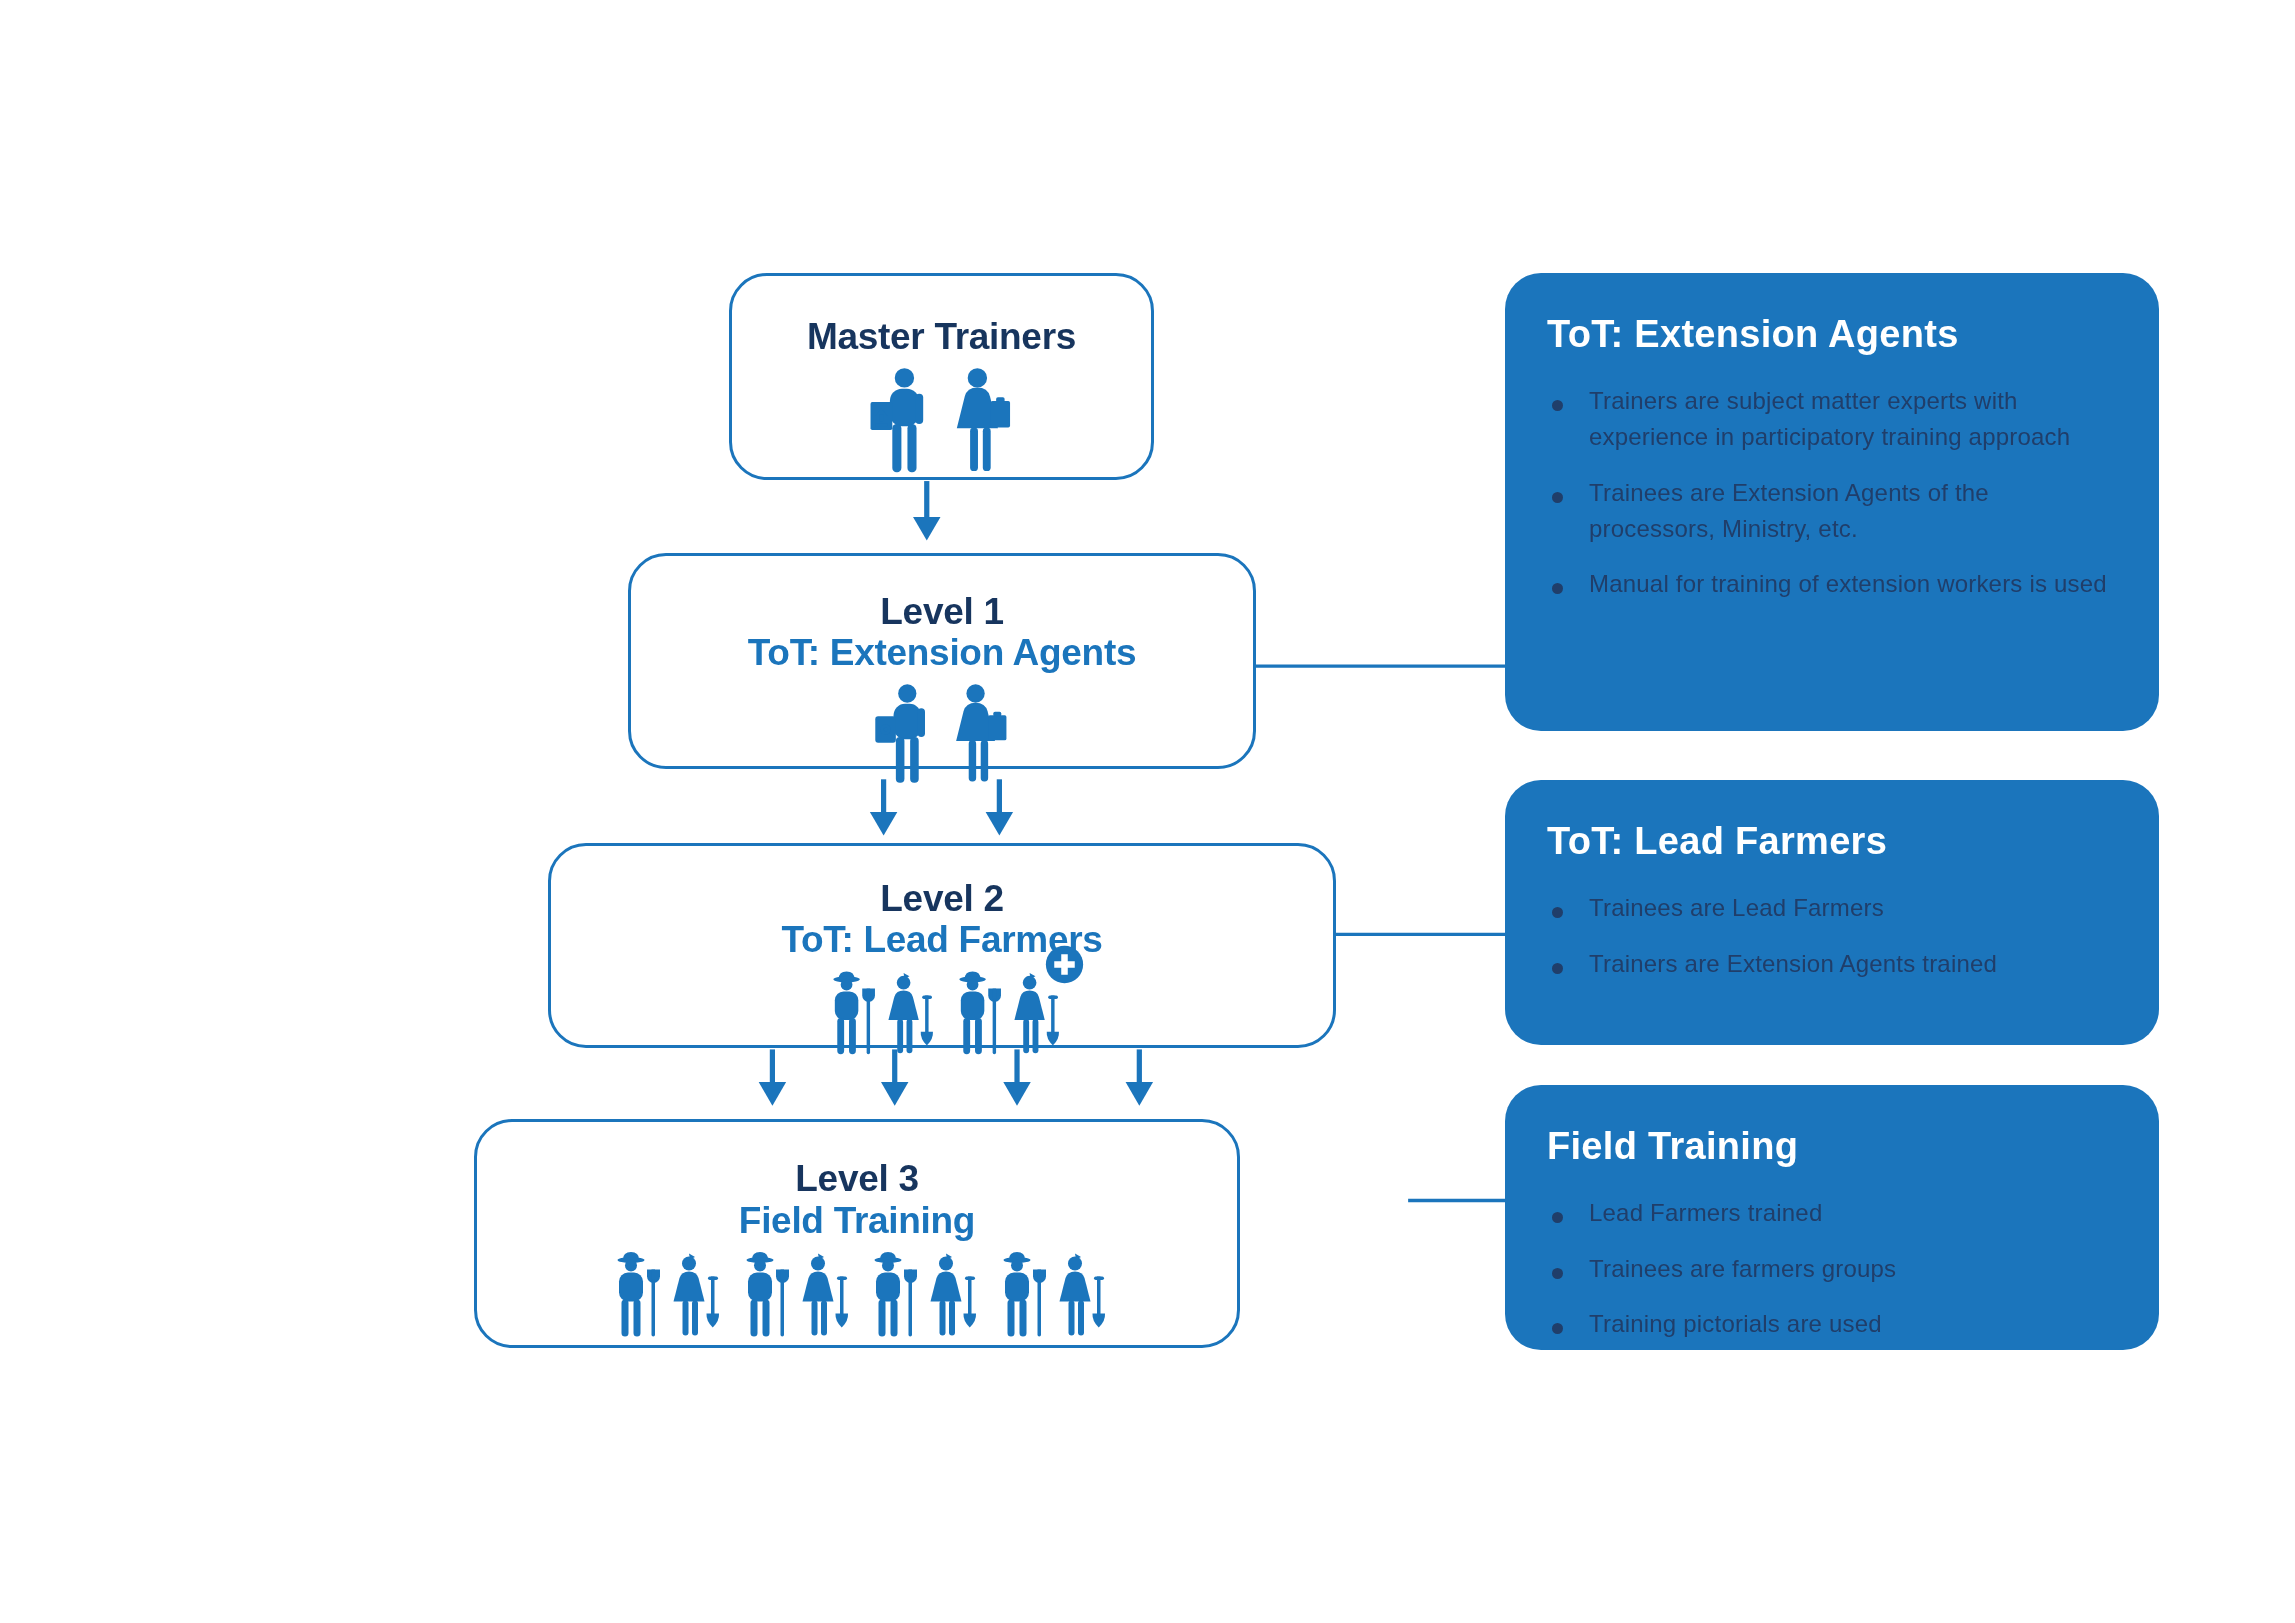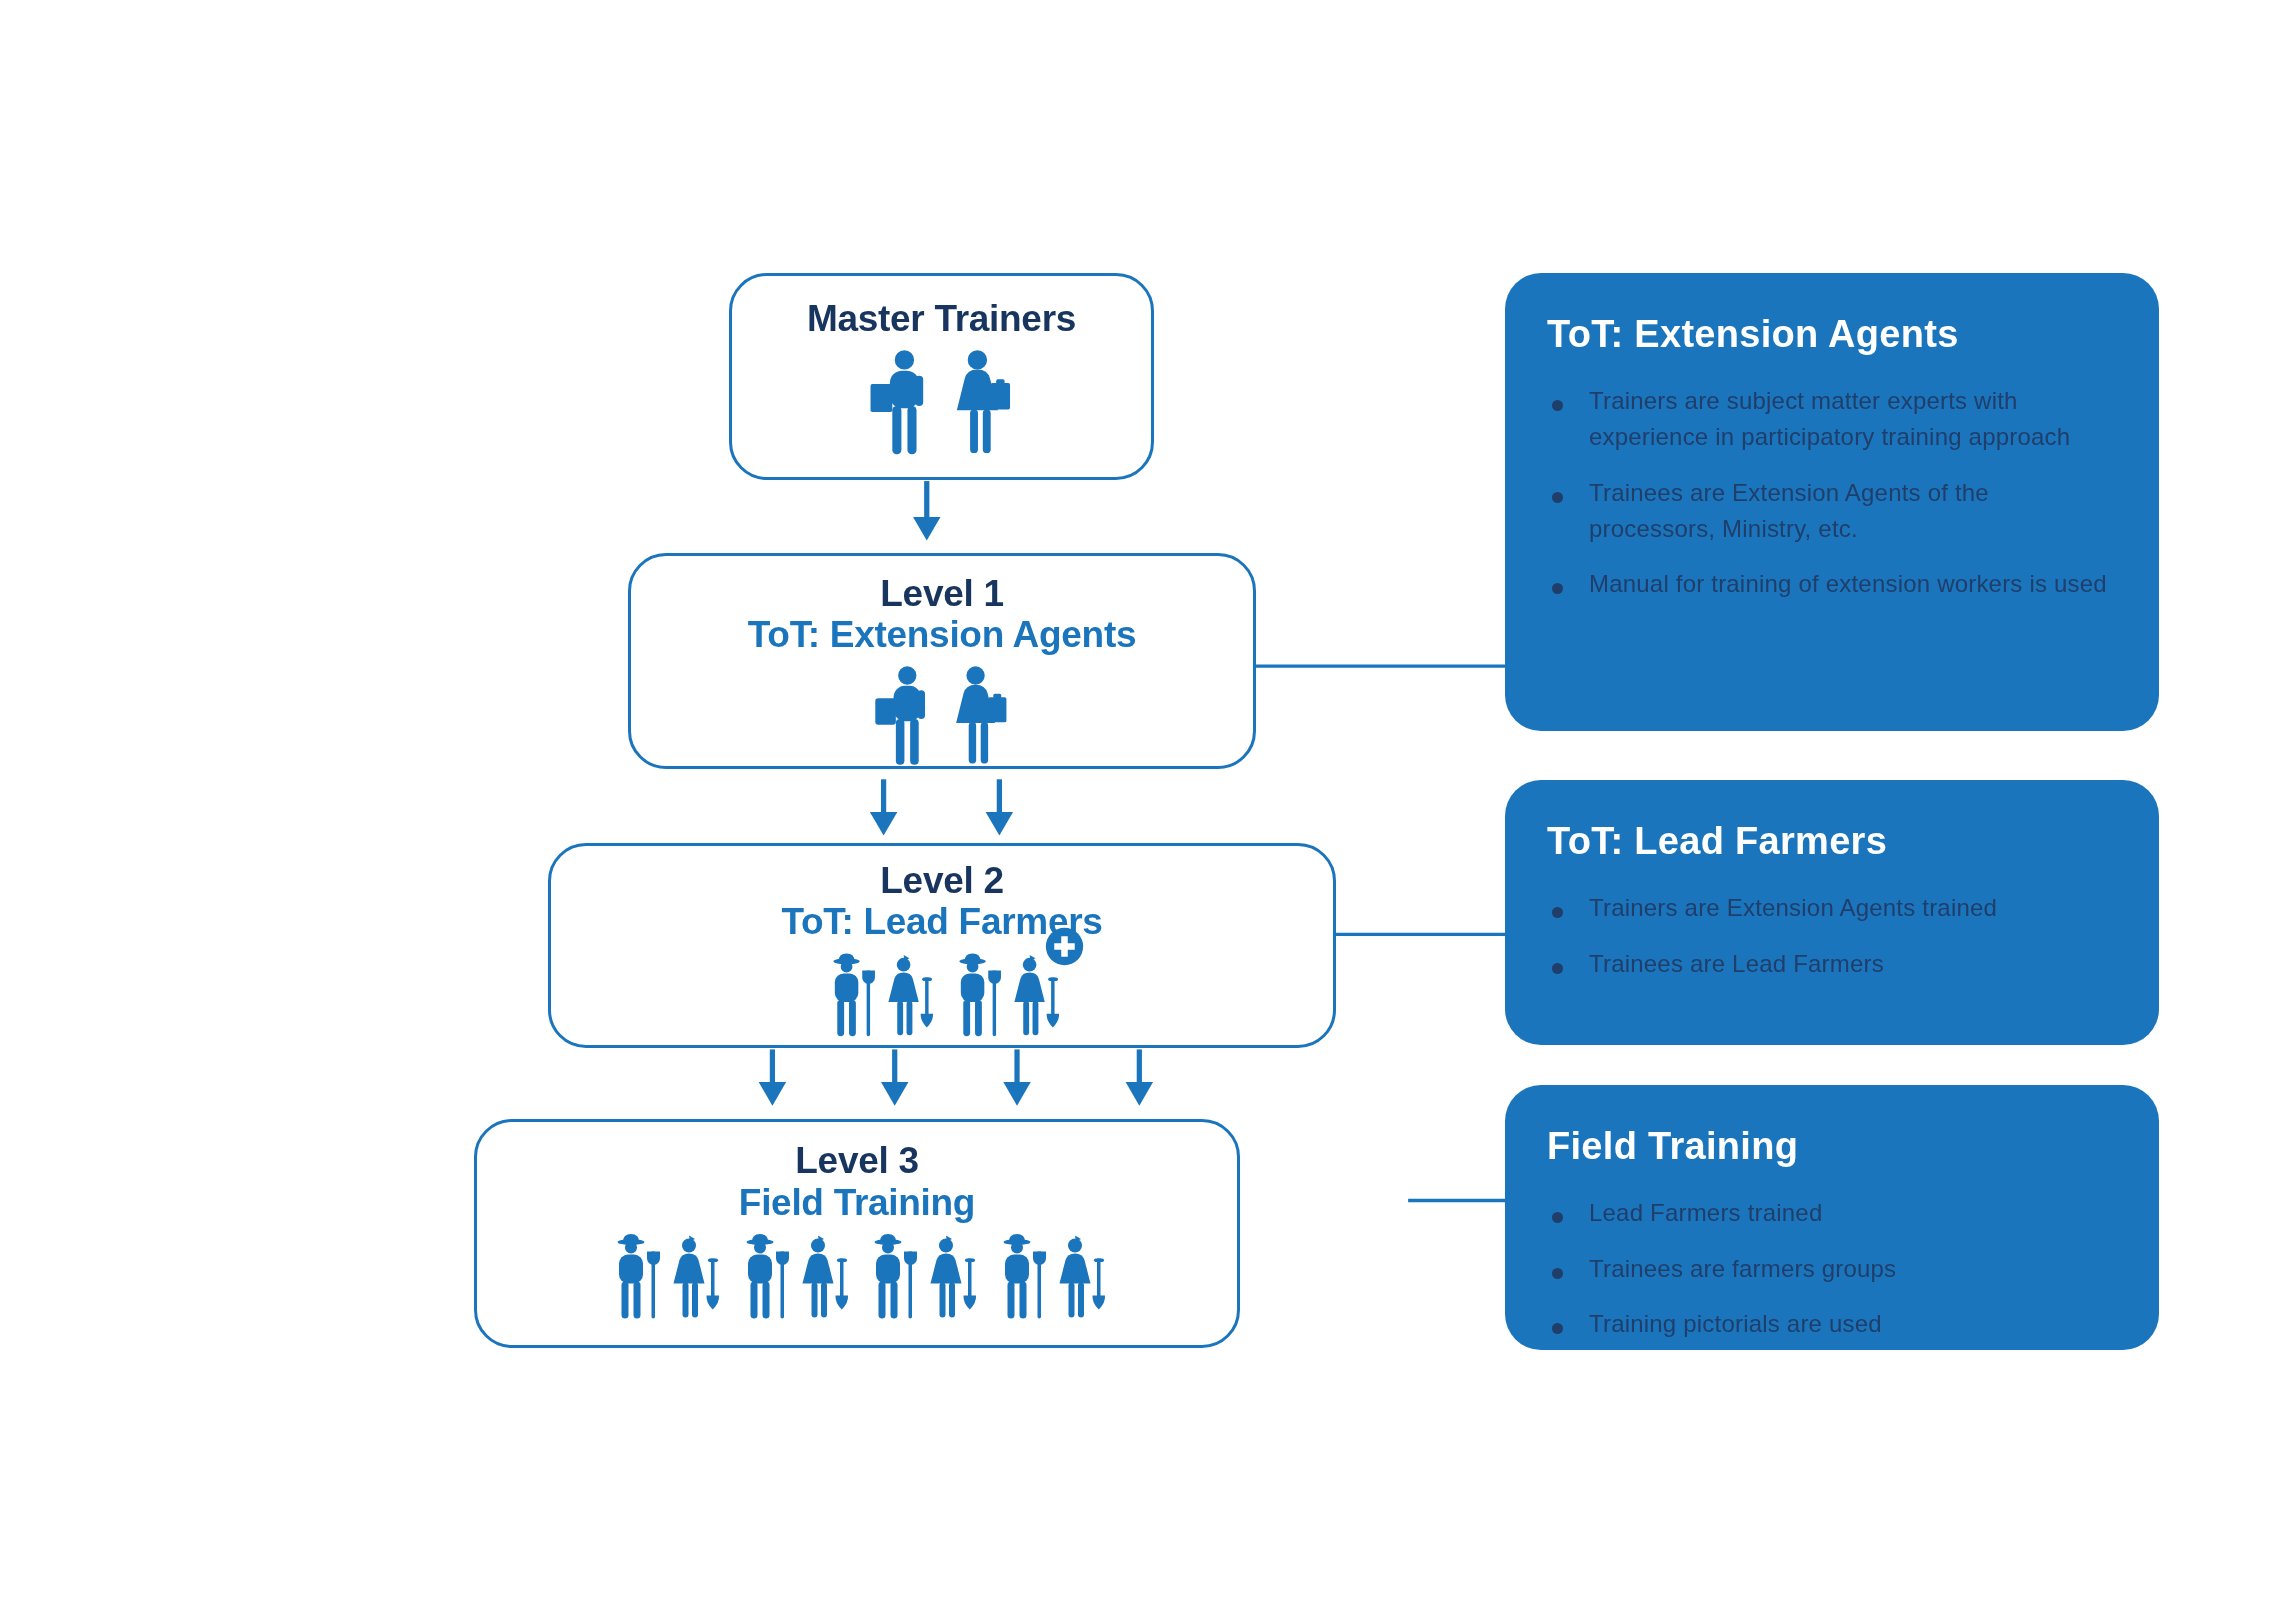--- a/index.html
+++ b/index.html
@@ -24,21 +24,21 @@
     position:absolute;background:#fff;border:3.3px solid var(--blue);
     border-radius:38px;display:flex;flex-direction:column;align-items:center;
   }
   #box-master{left:729px;top:273px;width:425px;height:207px;padding-top:22px}
   #box-level1{left:628px;top:553px;width:628px;height:216px;padding-top:17px}
   #box-level2{left:548px;top:843px;width:788px;height:205px;padding-top:14px}
   #box-level3{left:474px;top:1119px;width:766px;height:229px;padding-top:18.3px}
 
   .box-title{
     font-size:37px;font-weight:700;color:var(--navy);
-    letter-spacing:-0.3px;line-height:1.12;text-align:center;
+    letter-spacing:-0.3px;line-height:1.12;text-align:center;margin-top:18px;
   }
   .box-subtitle{
     font-size:37px;font-weight:700;color:var(--blue);
     letter-spacing:-0.3px;line-height:1.12;text-align:center;
   }
 
   .icon-row{display:flex;align-items:flex-end;justify-content:center;margin-top:9.2px;position:relative}
   .icon-row .pic{display:block}
   .gap-pair{width:10.5px}
   .pic{fill:var(--blue)}
@@ -263,22 +263,22 @@
     <ul class="panel-list">
       <li>Trainers are subject matter experts with experience in participatory training approach</li>
       <li>Trainees are Extension Agents of the processors, Ministry, etc.</li>
       <li>Manual for training of extension workers is used</li>
     </ul>
   </aside>
 
   <aside class="panel" id="panel-2">
     <h3 class="panel-title">ToT: Lead Farmers</h3>
     <ul class="panel-list">
+      <li>Trainees are Lead Farmers</li>
       <li>Trainers are Extension Agents trained</li>
-      <li>Trainees are Lead Farmers</li>
     </ul>
   </aside>
 
   <aside class="panel" id="panel-3">
     <h3 class="panel-title">Field Training</h3>
     <ul class="panel-list">
       <li>Lead Farmers trained</li>
       <li>Trainees are farmers groups</li>
       <li>Training pictorials are used</li>
     </ul>

